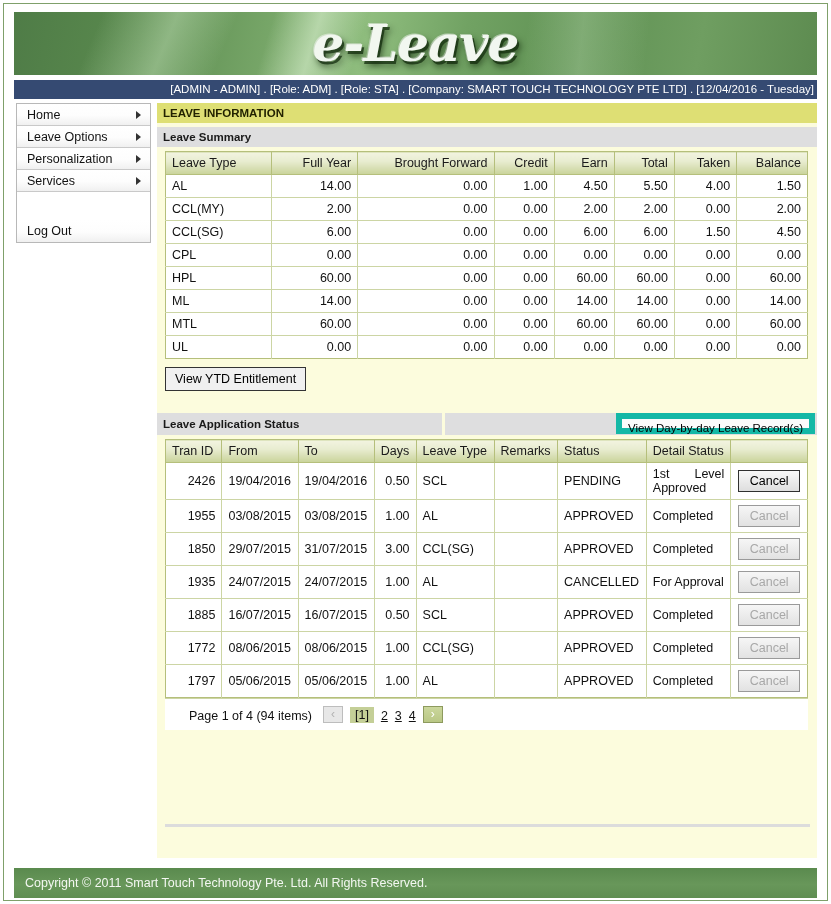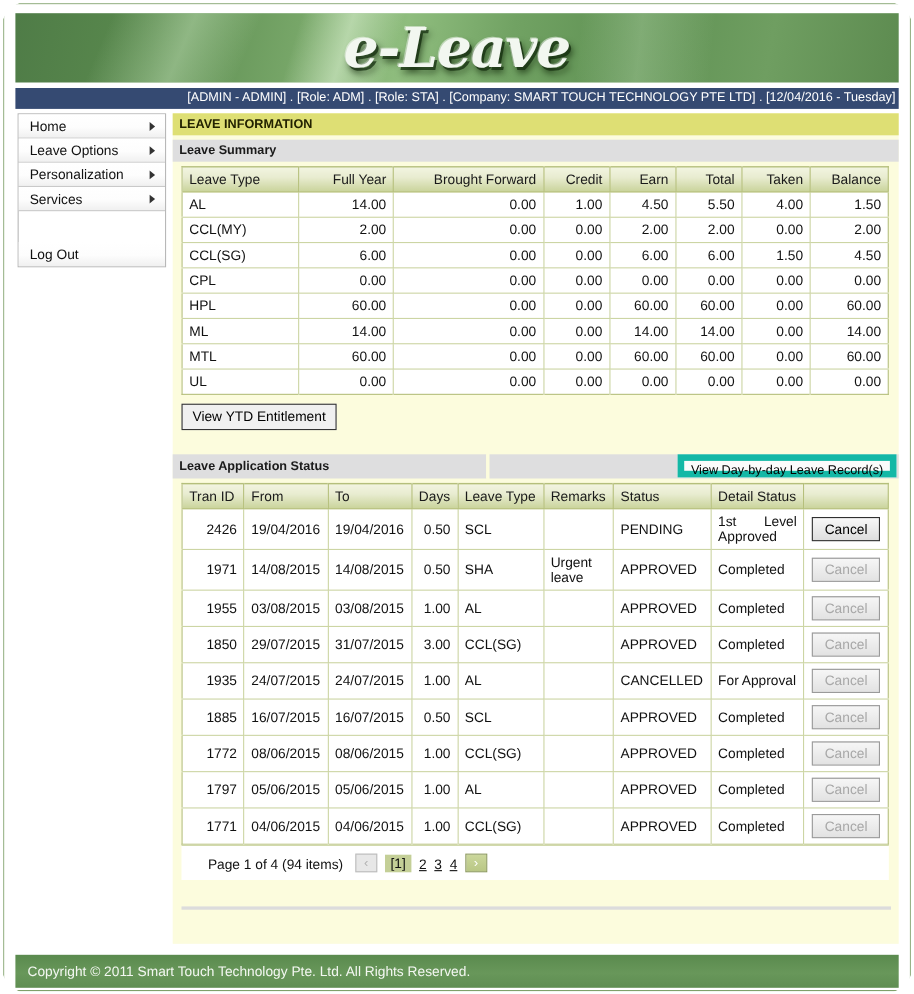--- a/index.html
+++ b/index.html
@@ -9,21 +9,20 @@
     background: #ffffff;
     font-family: "Liberation Sans", sans-serif;
   }
   #page {
     position: relative;
     width: 831px;
     height: 904px;
     overflow: hidden;
     background: #ffffff;
     box-sizing: border-box;
-    border-radius: 30px;
   }
   
   .outer-frame {
     position: absolute;
     left: 3px; top: 3px;
     width: 825px; height: 898px;
     border: 1px solid #7fa06a;
     box-sizing: border-box;
     background: #ffffff;
   }
@@ -555,33 +554,20 @@
               <td class="num">0.50</td>
               <td>SCL</td>
               <td></td>
               <td>PENDING</td>
               <td class="detail-just">1st Level Approved</td>
               <td>
                 <div class="cancel-btn enabled">Cancel</div>
               </td>
             </tr>
             <tr>
-              <td class="num">1971</td>
-              <td>14/08/2015</td>
-              <td>14/08/2015</td>
-              <td class="num">0.50</td>
-              <td>SHA</td>
-              <td>Urgent leave</td>
-              <td>APPROVED</td>
-              <td>Completed</td>
-              <td>
-                <div class="cancel-btn">Cancel</div>
-              </td>
-            </tr>
-            <tr>
               <td class="num">1955</td>
               <td>03/08/2015</td>
               <td>03/08/2015</td>
               <td class="num">1.00</td>
               <td>AL</td>
               <td></td>
               <td>APPROVED</td>
               <td>Completed</td>
               <td>
                 <div class="cancel-btn">Cancel</div>
@@ -645,33 +631,20 @@
               <td>05/06/2015</td>
               <td class="num">1.00</td>
               <td>AL</td>
               <td></td>
               <td>APPROVED</td>
               <td>Completed</td>
               <td>
                 <div class="cancel-btn">Cancel</div>
               </td>
             </tr>
-            <tr>
-              <td class="num">1771</td>
-              <td>04/06/2015</td>
-              <td>04/06/2015</td>
-              <td class="num">1.00</td>
-              <td>CCL(SG)</td>
-              <td></td>
-              <td>APPROVED</td>
-              <td>Completed</td>
-              <td>
-                <div class="cancel-btn">Cancel</div>
-              </td>
-            </tr>
           </tbody>
       </table>
       <div class="pager" id="pager">
           <span class="ptext">Page 1 of 4 (94 items)</span>
           <span class="pg-arrow prev">‹</span>
           <span class="pg-cur">[1]</span>
           <span class="pg-link">2</span>
           <span class="pg-link">3</span>
           <span class="pg-link">4</span>
           <span class="pg-arrow next">›</span>

